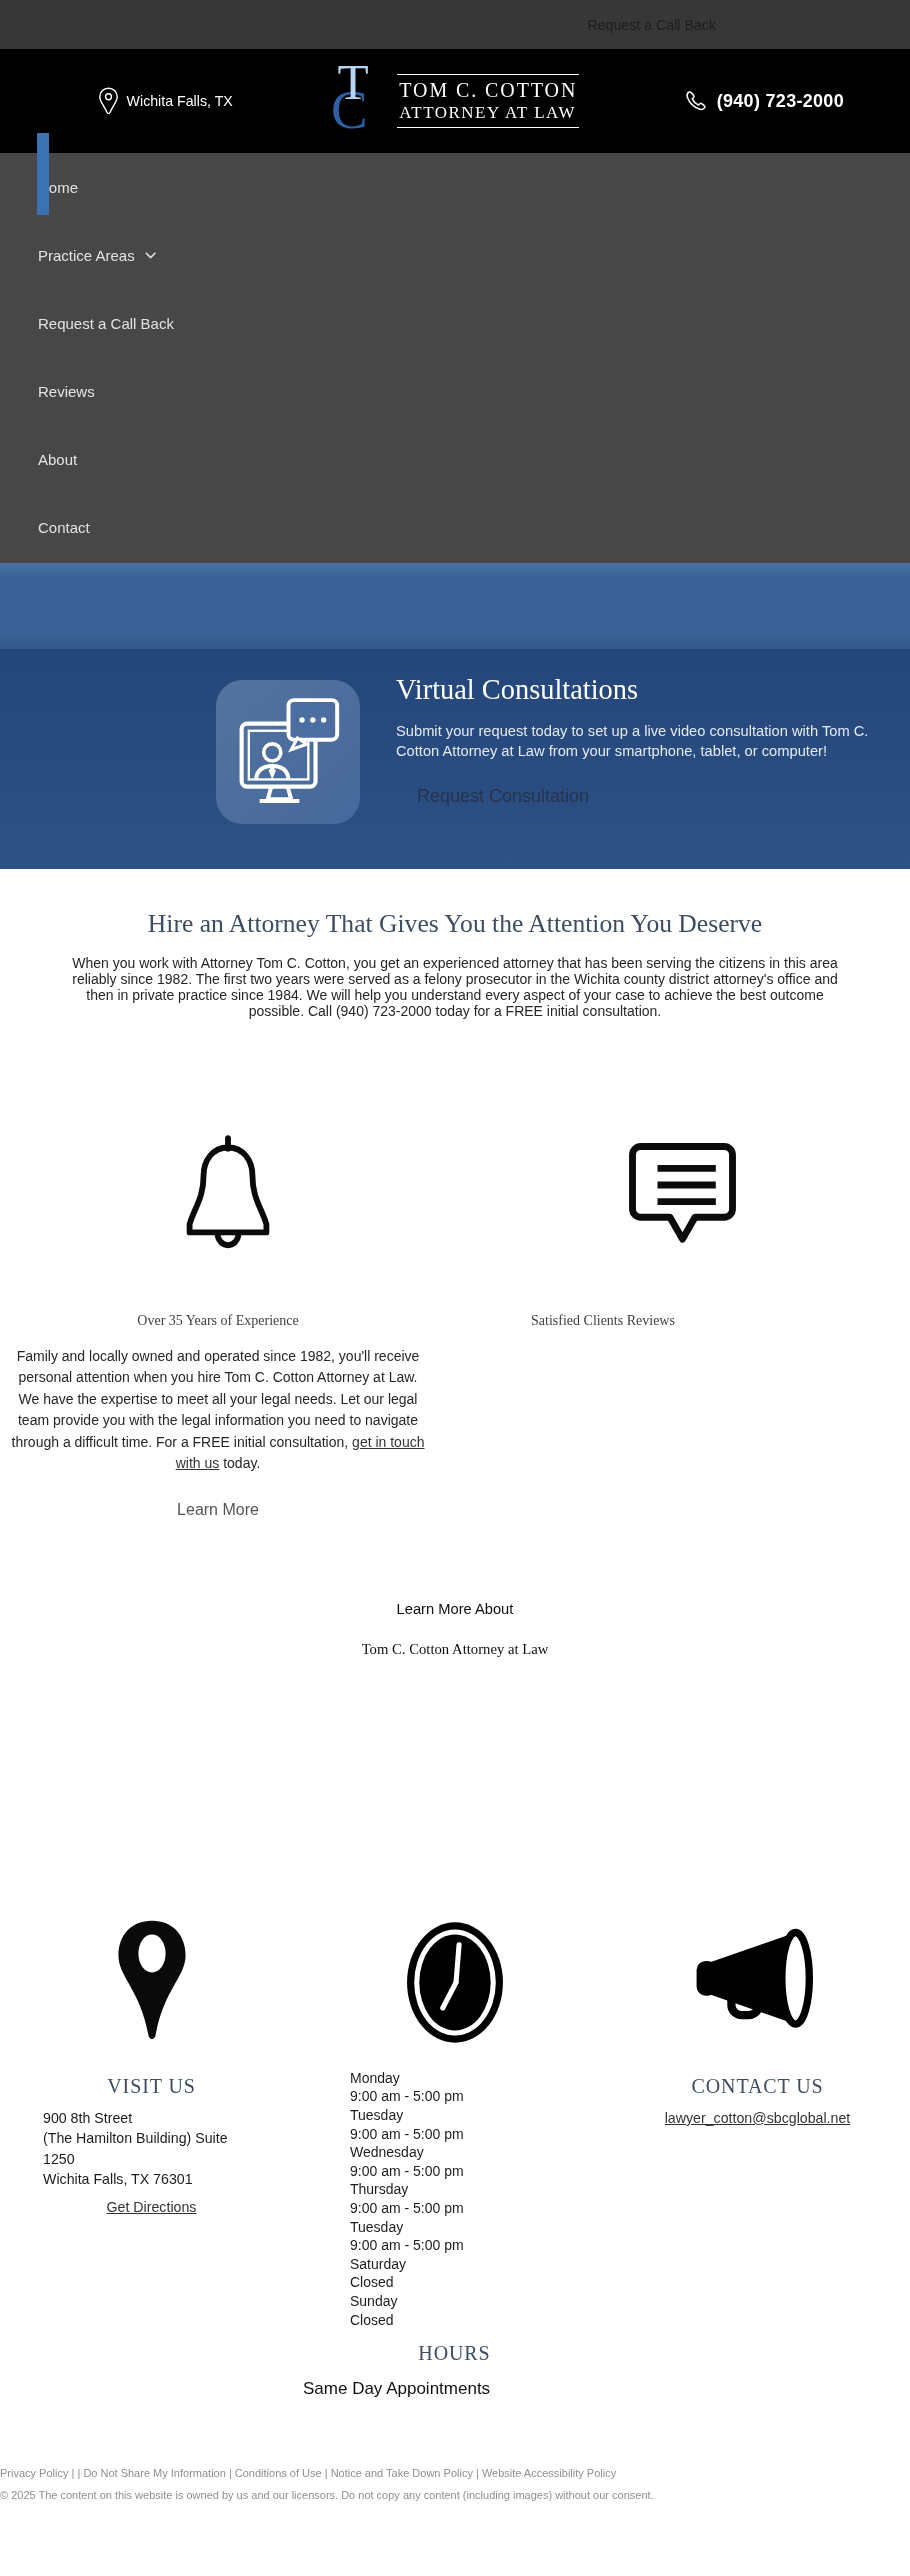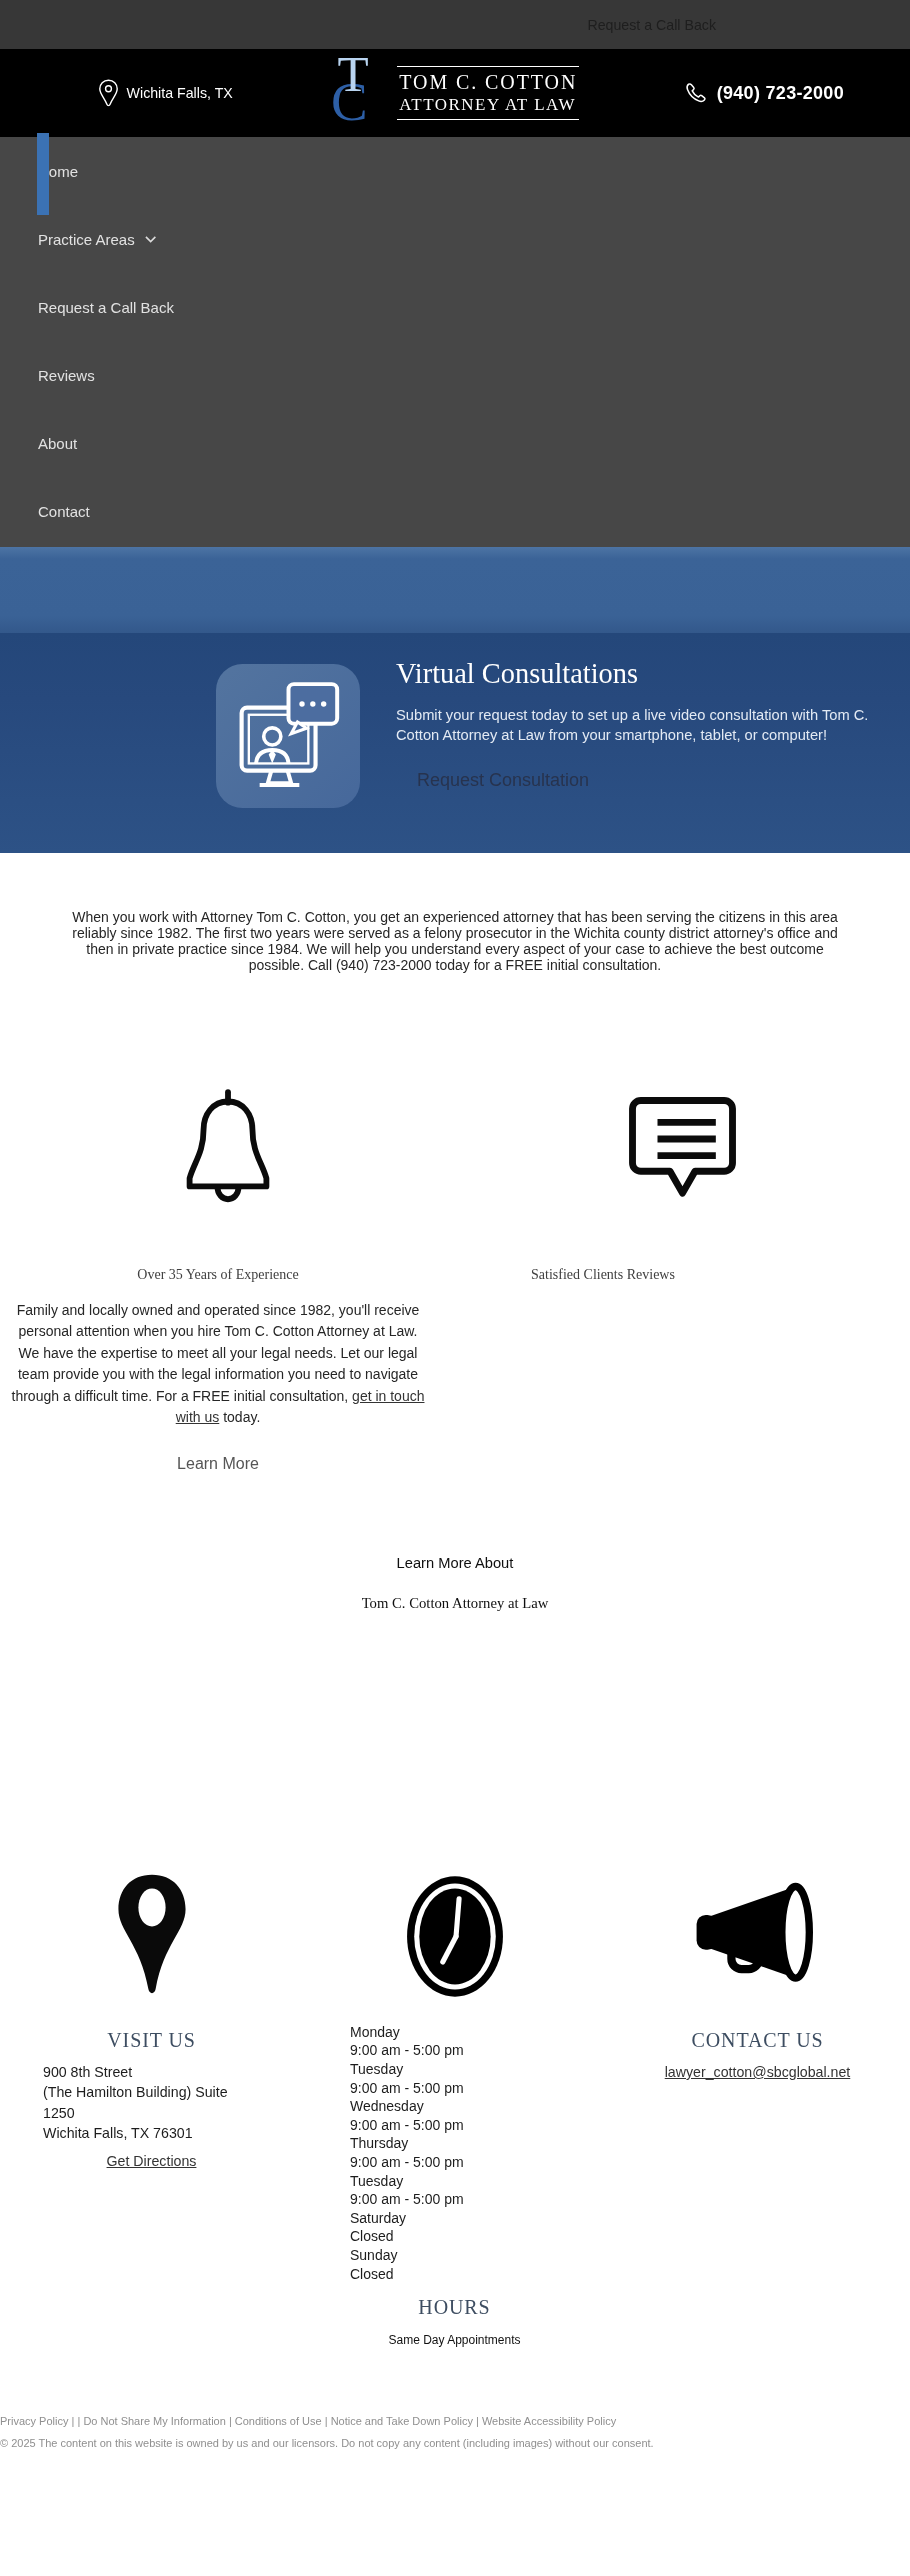--- a/index.html
+++ b/index.html
@@ -5,21 +5,21 @@
   * { box-sizing: border-box; margin: 0; padding: 0; }
   html,body { width: 910px; }
   body {
     height: 2576px; overflow: hidden; position: relative;
     background: #ffffff; font-family: "Liberation Sans", sans-serif;
   }
   
   .topbar { height: 49px; background: #373737; display: flex; align-items: center; justify-content: flex-end; padding-right: 194px; }
   .topbar-btn { color: #1e1e1e; font-size: 14.2px; cursor: pointer; }
   
-  .header { height: 88px; background: #000; position: relative; display: flex; align-items: center; justify-content: center; }
+  .header { height: 104px; background: #000; position: relative; display: flex; align-items: center; justify-content: center; }
   .hdr-left { position: absolute; left: 98px; top: 50%; transform: translateY(-50%); display: flex; align-items: center; gap: 7.6px; color: #fff; font-size: 14.2px; }
   .hdr-right { position: absolute; right: 66px; top: 50%; transform: translateY(-50%); display: flex; align-items: center; gap: 8.5px; color: #fff; }
   .phone-number { font-size: 18px; font-weight: bold; letter-spacing: 0.3px; }
   .logo { display: flex; align-items: center; gap: 7.6px; }
   .monogram { position: relative; width: 59px; height: 80px; }
   .monogram .m-c { position: absolute; left: 0; top: 21px; font-family: "Liberation Serif", serif; font-size: 55px; line-height: 55px; color: #2d5fa6; }
   .monogram .m-t { position: absolute; left: 6.6px; top: -3.8px; font-family: "Liberation Serif", serif; font-size: 51px; line-height: 51px; color: #b9d4f0; }
   .logo-text { border-top: 1.9px solid #fff; border-bottom: 1.9px solid #fff; padding: 3.8px 1.9px 4.7px 1.9px; color: #fff; font-family: "Liberation Serif", serif; text-align: left; }
   .logo-line1 { font-size: 20px; letter-spacing: 1.9px; }
   .logo-line2 { font-size: 17px; letter-spacing: 1.5px; margin-top: 0.9px; }
@@ -62,21 +62,21 @@
   .cicons { display: flex; align-items: center; }
   .cicons > div { width: 303px; display: flex; justify-content: center; align-items: center; height: 133px; }
   
   .info { margin-top: 26.5px; display: flex; align-items: flex-start; }
   .info-col { width: 303px; }
   .info-h { font-family: "Liberation Serif", serif; font-weight: 400; font-size: 20px; letter-spacing: 0.9px; color: #3d4d61; text-align: center; }
   .address { margin: 9.5px 0 0 43px; font-size: 14.2px; line-height: 20.4px; color: #1d1d1d; }
   .get-dir { display: block; margin-top: 9.5px; text-align: center; font-size: 14.2px; }
   .hours { margin-left: 47px; margin-top: -6.6px; font-size: 14px; line-height: 18.6px; color: #1d1d1d; }
   .hours-head { margin-top: 13.3px; }
-  .hours-note { margin-top: 13.3px; text-align: center; font-size: 12px; color: #111; }
+  .hours-note { margin-top: 13.3px; font-size: 17px; color: #111; }
   .email-wrap { text-align: center; margin-top: 11.4px; font-size: 14.2px; }
   
   .footer { margin-top: 68px; text-align: left; color: #8f8f8f; font-size: 11px; }
   .footer a { color: #8f8f8f; text-decoration: none; cursor: pointer; }
   .footer .copyright { margin-top: 10.4px; }
   svg { display: block; }
 </style>
 </head>
 <body>
 
@@ -175,20 +175,21 @@
     </svg>
   </div>
   <div class="consult-copy">
     <div class="consult-title">Virtual Consultations</div>
     <div class="consult-body">Submit your request today to set up a live video consultation with Tom C. Cotton Attorney at Law from your smartphone, tablet, or computer!</div>
     <span class="consult-cta">Request Consultation</span>
   </div>
 </section>
 
 <section class="intro">
+  <h2>Hire an Attorney That Gives You the Attention You Deserve</h2>
   <p>When you work with Attorney Tom C. Cotton, you get an experienced attorney that has been serving the citizens in this area reliably since 1982. The first two years were served as a felony prosecutor in the Wichita county district attorney's office and then in private practice since 1984. We will help you understand every aspect of your case to achieve the best outcome possible. Call (940) 723-2000 today for a FREE initial consultation.</p>
 </section>
 
 <div class="feat-icons">
   <div>
     <span>
       <svg width="128" height="140" viewBox="0 0 110 120">
         <line x1="55" y1="6" x2="55" y2="15" stroke="#0b0b0b" stroke-width="5" stroke-linecap="round"></line>
         <path d="M55 14 C42 14 34 25 34 38 C34 58 26 66 22 80 L22 87 L88 87 L88 80 C84 66 76 58 76 38 C76 25 68 14 55 14 Z" fill="none" stroke="#0b0b0b" stroke-width="5" stroke-linejoin="round"></path>
         <path d="M46 88 a9 10 0 0 0 18 0" fill="none" stroke="#0b0b0b" stroke-width="5"></path>

